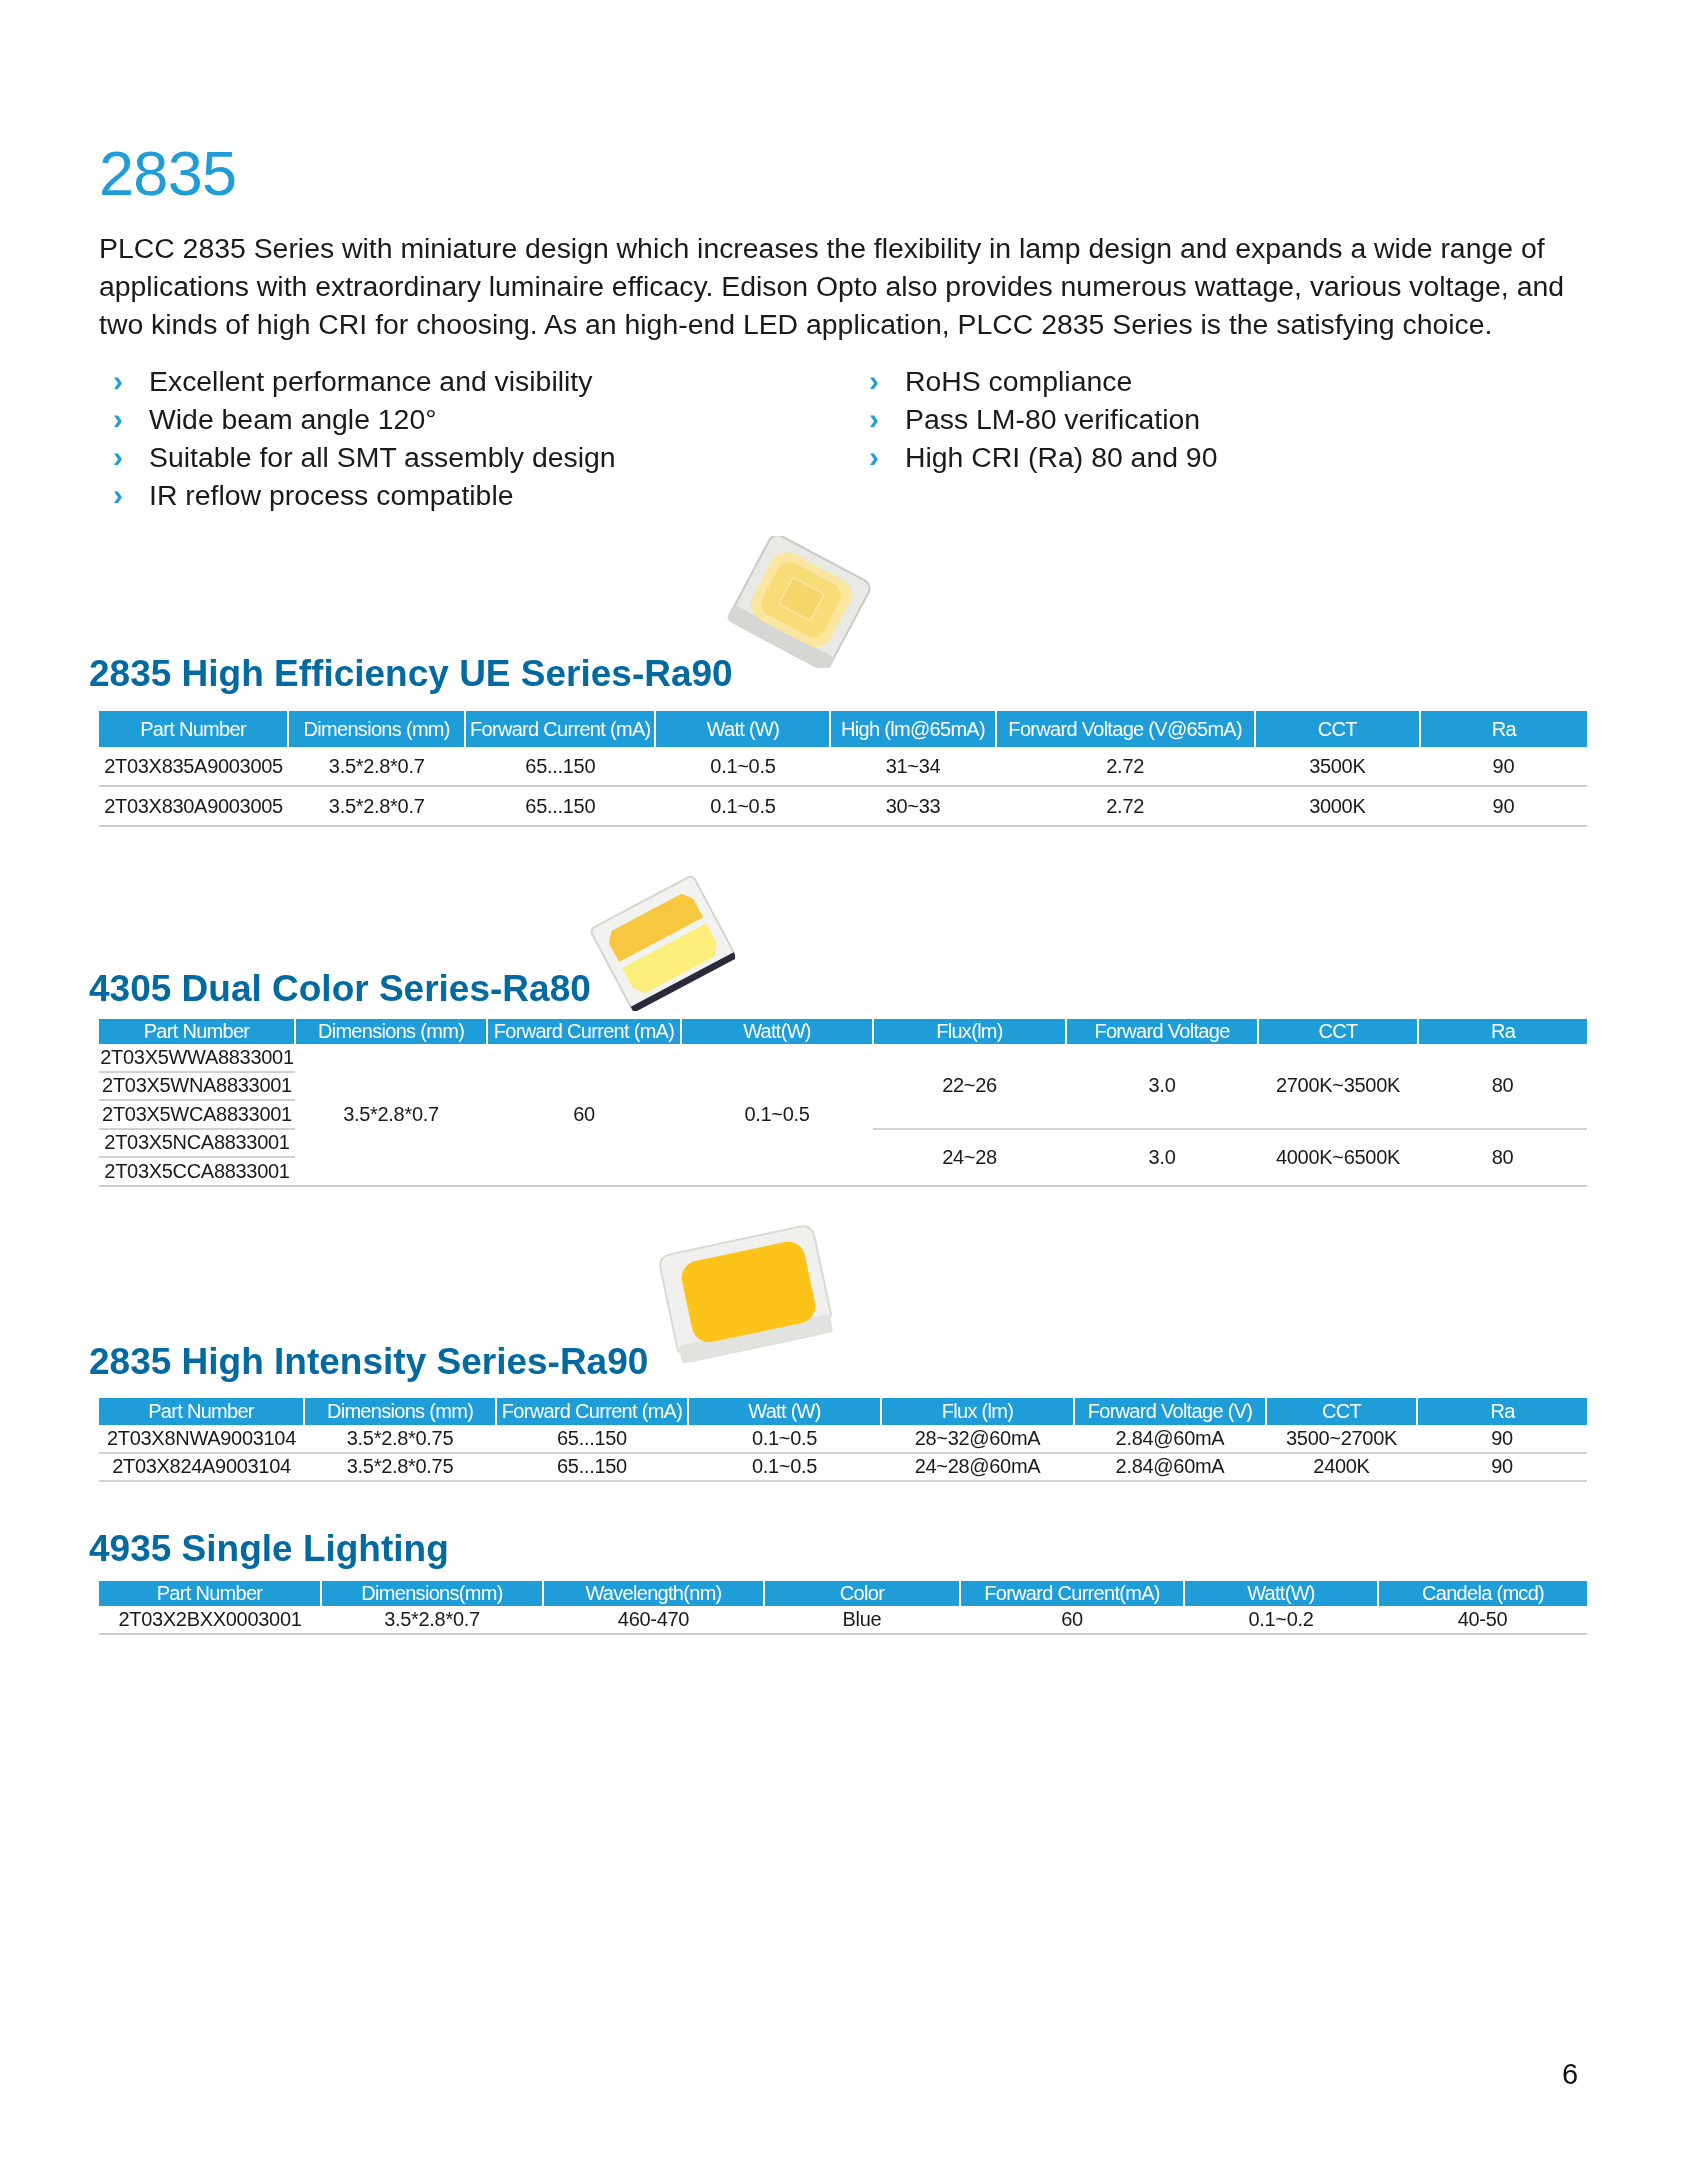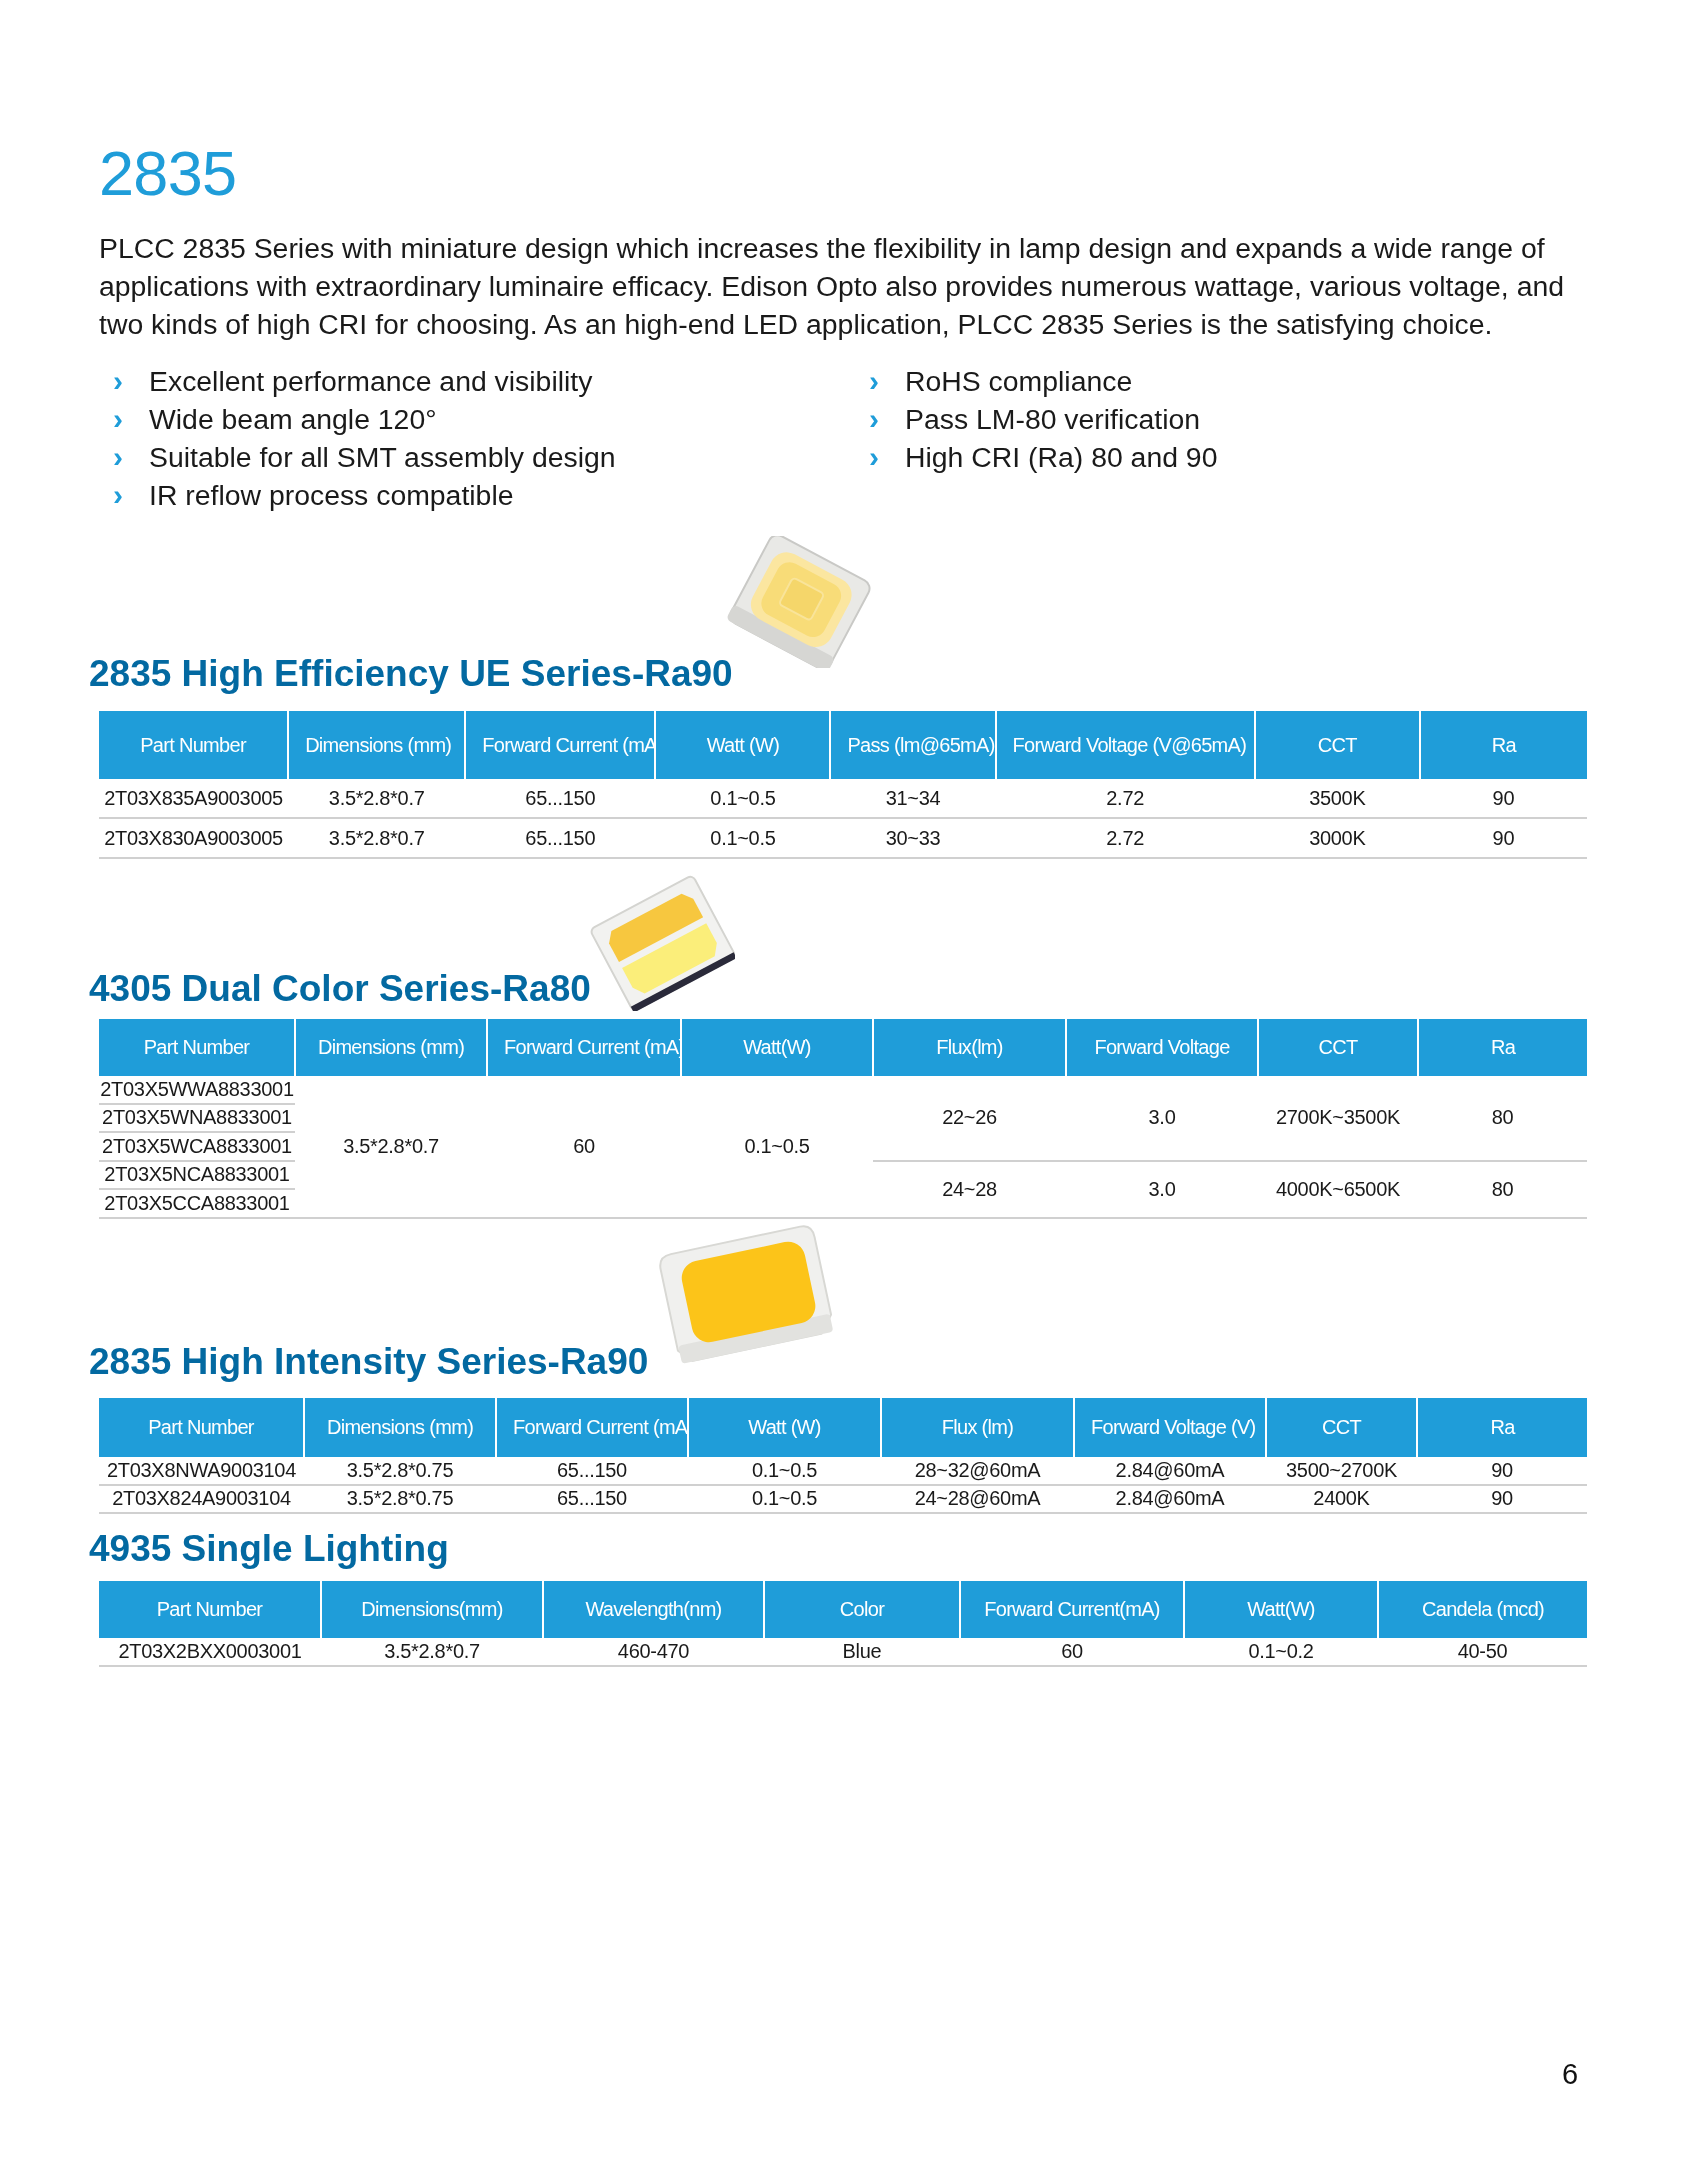--- a/index.html
+++ b/index.html
@@ -10,21 +10,21 @@
   .intro { left: 99px; top: 229px; width: 1495px; font-size: 28.4px; line-height: 38px; color: #1a1a1a; }
   .bullets { top: 362px; list-style: none; margin: 0; padding: 0; }
   .bullets li { position: relative; height: 38px; line-height: 38px; font-size: 28.4px; padding-left: 48px; white-space: nowrap; }
   .chev { position: absolute; left: 12px; top: 0; color: #1f9dd9; font-weight: bold; font-size: 30px; }
   .bullets.left { left: 101px; }
   .bullets.right { left: 857px; }
   .section-title { left: 89px; font-size: 37px; color: #0369a1; line-height: 1; white-space: nowrap; }
   table.spec { position: absolute; left: 99px; width: 1488px; border-collapse: collapse; table-layout: fixed;
                font-family: "Liberation Sans", "DejaVu Sans", sans-serif; }
   table.spec th { background: #1f9dd9; color: #ffffff; font-weight: normal; font-size: 20px; border-left: 2.6px solid #ffffff;
-                  padding: 16px; text-align: center; white-space: nowrap; overflow: hidden; letter-spacing: -0.7px; }
+                  padding: 0; text-align: center; white-space: nowrap; overflow: hidden; letter-spacing: -0.7px; }
   table.spec th:first-child { border-left: none; }
   table.spec td { font-size: 20px; text-align: center; padding: 0; white-space: nowrap; color: #1a1a1a; letter-spacing: -0.3px; }
   table.spec tr.row td { border-bottom: 2px solid #d0d0d0; }
   .t1 th { height: 36px; } .t1 td { height: 38px; }
   .t2 th { height: 25px; } .t2 td.pn { height: 26.5px; }
   .t3 th { height: 27px; } .t3 td { height: 26.5px; }
   .t4 th { height: 25px; } .t4 td { height: 26.5px; }
   .b-bottom { border-bottom: 2px solid #d0d0d0; }
   .led { position: absolute; }
   .page-num { left: 1562px; top: 2058px; font-size: 29px; color: #111; }
@@ -69,21 +69,21 @@
       <col style="width:259px">
       <col style="width:165px">
       <col style="width:167px">
   </colgroup>
   <thead>
     <tr>
       <th>Part Number</th>
       <th>Dimensions (mm)</th>
       <th>Forward Current (mA)</th>
       <th>Watt (W)</th>
-      <th>Pass (lm@65mA)</th>
+      <th>High (lm@65mA)</th>
       <th>Forward Voltage (V@65mA)</th>
       <th>CCT</th>
       <th>Ra</th>
     </tr>
   </thead>
   <tbody>
     <tr class="row">
       <td>2T03X835A9003005</td>
       <td>3.5*2.8*0.7</td>
       <td>65...150</td>

